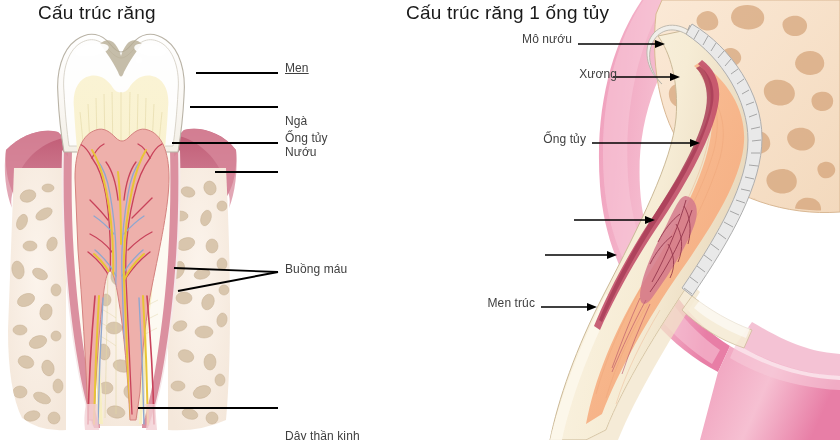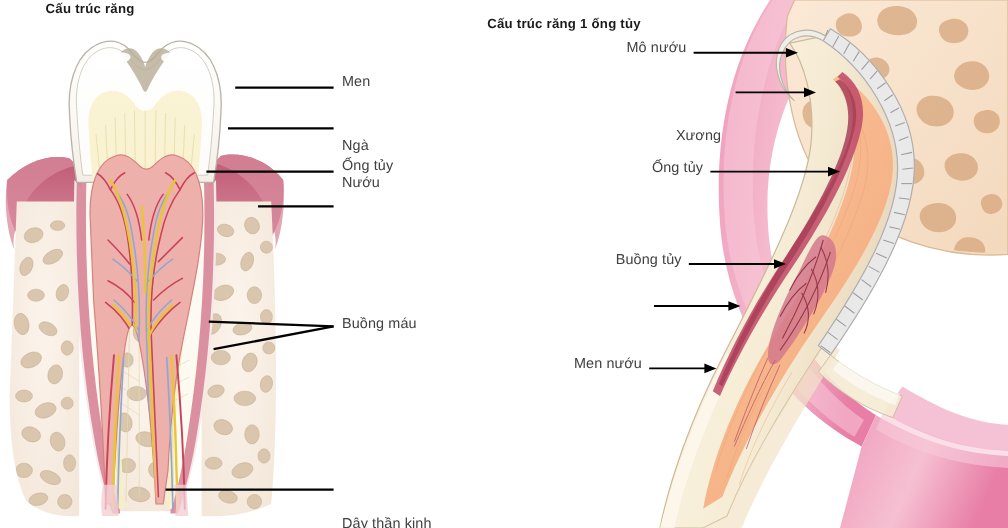--- a/index.html
+++ b/index.html
@@ -7,28 +7,28 @@
     width:840px;height:440px;position:relative;overflow:hidden;
     font-family:"Liberation Sans","DejaVu Sans",sans-serif;
     color:#111111;
   }
   .figure{position:absolute;top:0;height:440px;}
   #figure-left{left:0;width:420px;}
   #figure-right{left:400px;width:440px;}
 
   .fig-title{
     position:absolute;
-    font-size:11px;
-    font-weight:700;
+    font-size:19px;
+    font-weight:400;
     color:#1a1a1a;
     white-space:nowrap;
     letter-spacing:.2px;
   }
   #title-left{left:38px;top:2px;}
-  #title-right{left:6px;top:14px;}
+  #title-right{left:6px;top:2px;}
 
   .label{
     position:absolute;
     font-size:12px;
     color:#404040;
     white-space:nowrap;
     letter-spacing:.1px;
     line-height:1;
   }
   .label.rt{text-align:right;}
@@ -326,21 +326,21 @@
       <line class="leader" x1="196" y1="73" x2="278" y2="73"></line>
       <line class="leader" x1="190" y1="107" x2="278" y2="107"></line>
       <line class="leader" x1="172" y1="143" x2="278" y2="143"></line>
       <line class="leader" x1="215" y1="172" x2="278" y2="172"></line>
       <line class="leader" x1="178" y1="291" x2="278" y2="272"></line>
       <line class="leader" x1="174" y1="268" x2="278" y2="272"></line>
       <line class="leader" x1="138" y1="408" x2="278" y2="408"></line>
     </g>
   </svg>
 
-  <div class="label" style="left:285px;top:62px;">Men</div>
+  <div class="label" style="left:285px;top:62px;text-decoration:underline;">Men</div>
   <div class="label" style="left:285px;top:95px;margin-top:20px;">Ngà</div>
   <div class="label" style="left:285px;top:132px;">Ống tủy</div>
   <div class="label" style="left:285px;top:146px;">Nướu</div>
   <div class="label" style="left:285px;top:263px;">Buồng máu</div>
   <div class="label" style="left:285px;top:397px;margin-top:33px;">Dây thần kinh</div>
 </div>
 
 <div class="figure" id="figure-right">
 
   <div class="fig-title" id="title-right">Cấu trúc răng 1 ống tủy</div>
@@ -542,17 +542,16 @@
         <path class="ah" d="M217 255 L207 251 L207 259 Z"></path>
       </g>
       <g>
         <line class="arrowline" x1="141" y1="307" x2="190" y2="307"></line>
         <path class="ah" d="M197 307 L187 303 L187 311 Z"></path>
       </g>
     </g>
   </svg>
 
   <div class="label rt" style="left:72px;top:33px;width:100px;">Mô nướu</div>
-  <div class="label rt" style="left:109px;top:68px;width:92px;margin-top:39px;">Xương</div>
+  <div class="label rt" style="left:125px;top:68px;width:92px;">Xương</div>
   <div class="label rt" style="left:86px;top:133px;width:100px;">Ống tủy</div>
-  <div class="label rt" style="left:58px;top:210px;width:110px;">Buồng tủy</div>
-  <div class="label rt" style="left:30px;top:297px;width:105px;">Men nướu</div>
+  <div class="label rt" style="left:30px;top:297px;width:105px;">Men trúc</div>
 </div>
 
 </body></html>

